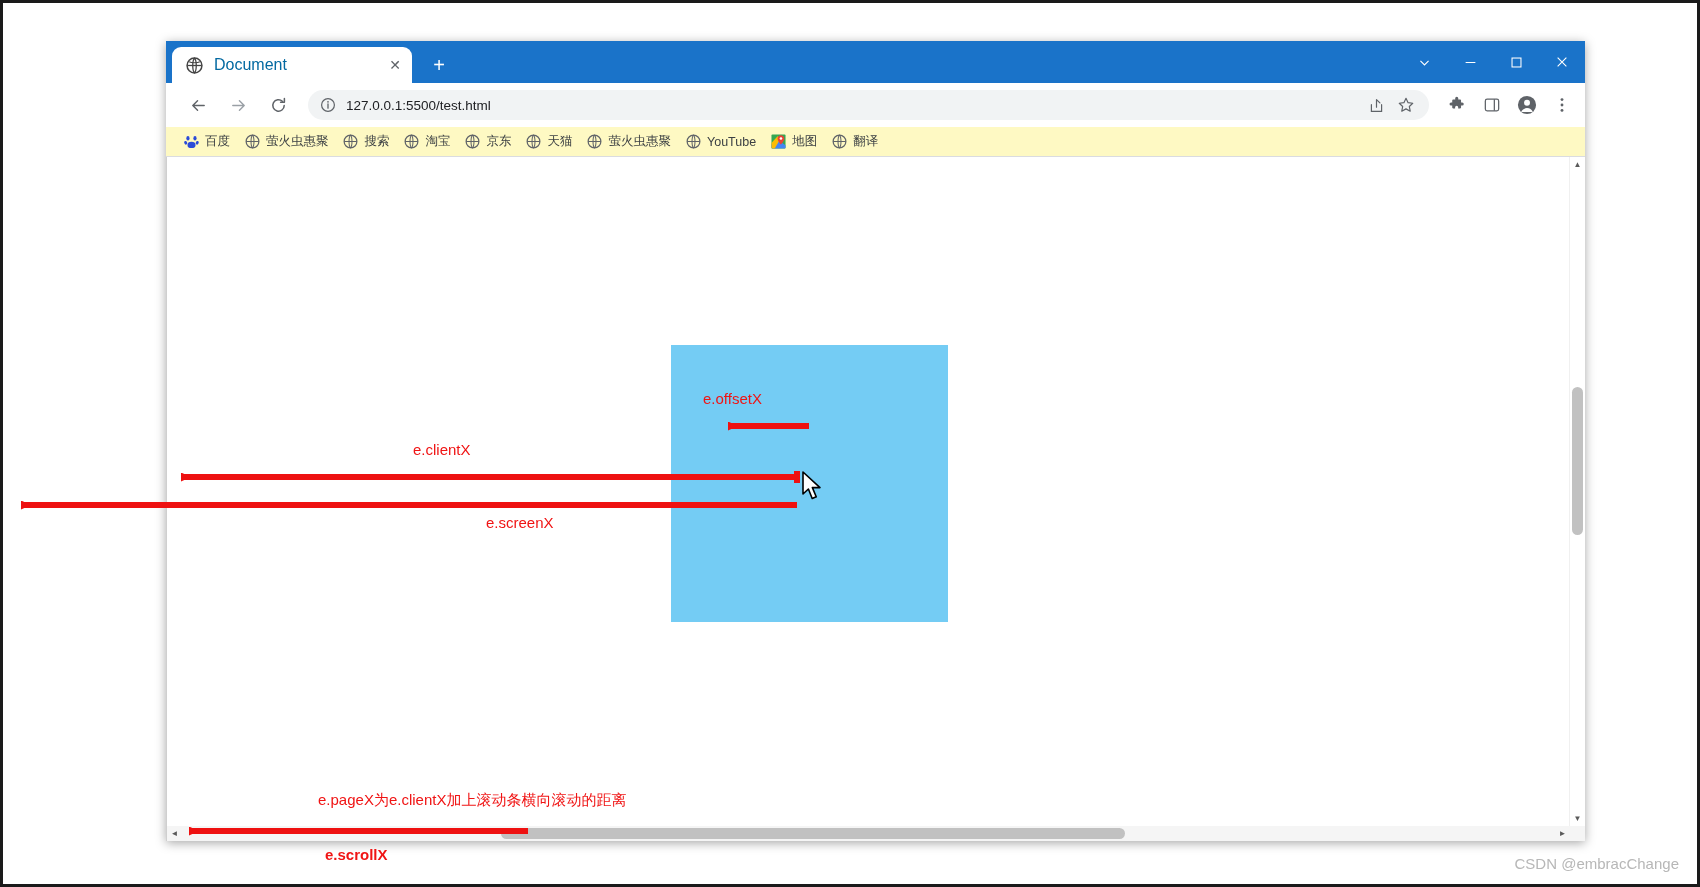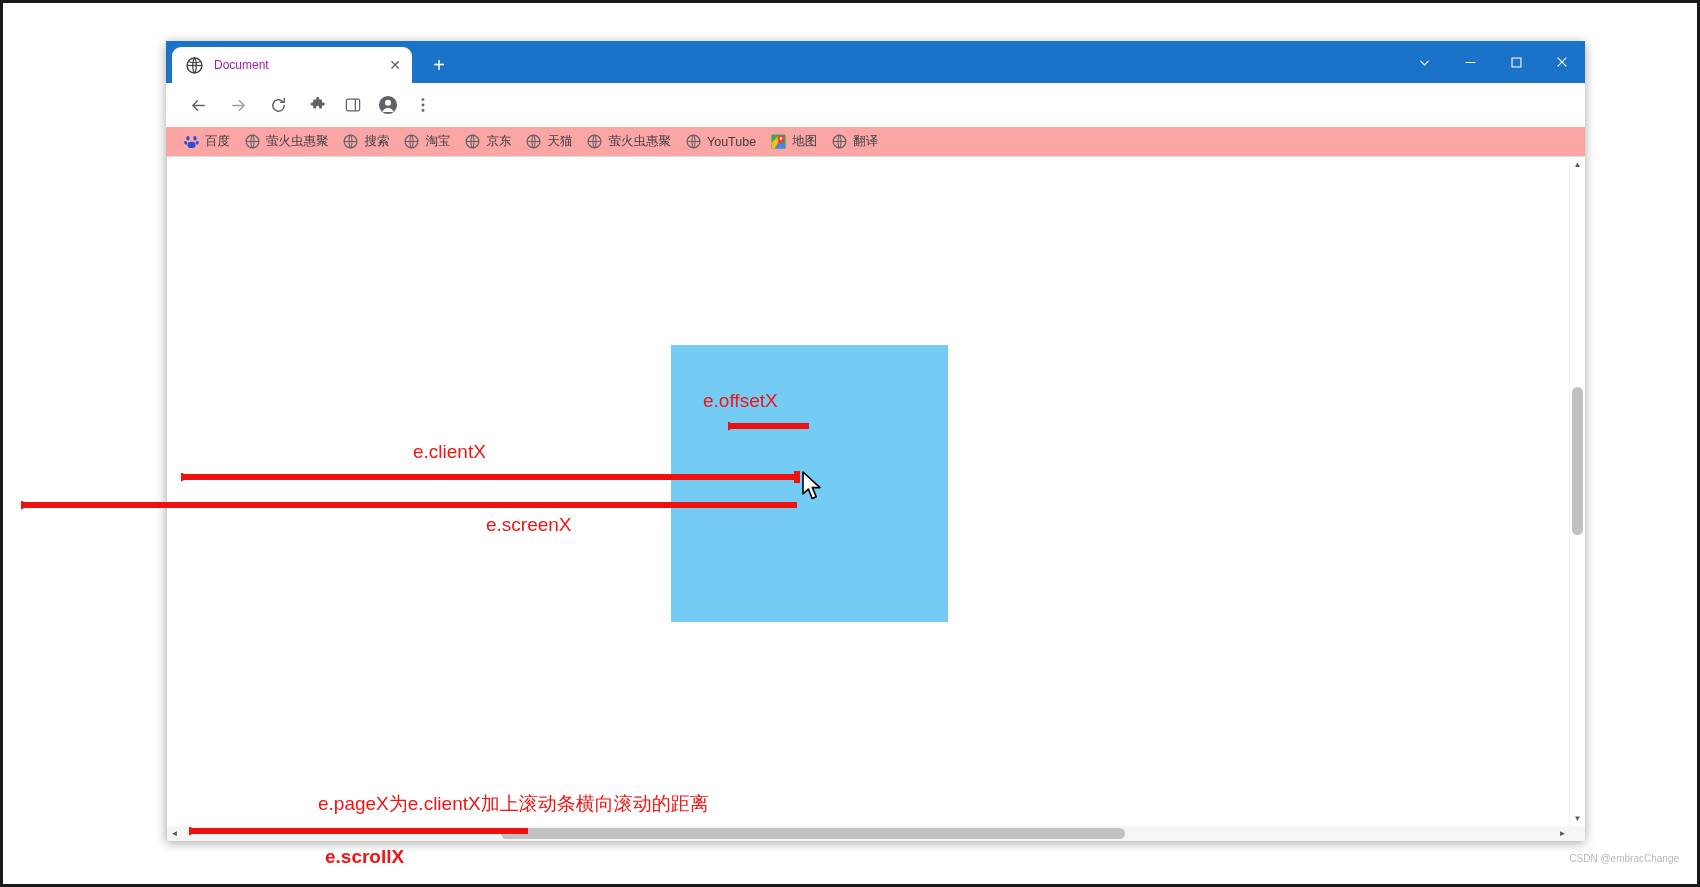--- a/index.html
+++ b/index.html
@@ -55,22 +55,22 @@
     box-sizing: border-box;
   }
   .tab-favicon {
     width: 17px; height: 17px;
     flex: 0 0 17px;
     margin-right: 11px;
     display: block;
   }
   .tab-title {
     flex: 1 1 auto;
-    font-size: 12px;
-    color: #a21caf;
+    font-size: 16px;
+    color: #0369a1;
     white-space: nowrap;
     overflow: hidden;
     text-overflow: ellipsis;
   }
   .tab-close {
     width: 18px; height: 18px;
     flex: 0 0 18px;
     display: flex;
     align-items: center;
     justify-content: center;
@@ -165,21 +165,21 @@
     margin-left: 5px;
     display: flex;
     align-items: center;
     justify-content: center;
     color: #5f6368;
   }
 
   
   .bookmarks {
     height: 30px;
-    background: #fca5a5;
+    background: #fef9c3;
     display: flex;
     align-items: center;
     padding: 0 10px;
     box-sizing: border-box;
     border-bottom: 1px solid #dadce0;
   }
   .bookmark {
     display: flex;
     align-items: center;
     height: 24px;
@@ -287,40 +287,40 @@
   
   #annotations {
     position: absolute;
     left: 0; top: 0;
     width: 1700px; height: 887px;
     pointer-events: none;
   }
   .ann-label {
     position: absolute;
     color: #f01414;
-    font-size: 19px;
+    font-size: 15px;
     white-space: nowrap;
     font-family: "Liberation Sans", "DejaVu Sans", sans-serif;
   }
   .ann-label.bold { font-weight: bold; }
 
   
   #cursor {
     position: absolute;
     left: 799px;
     top: 468px;
     width: 22px;
     height: 32px;
   }
 
   .watermark {
     position: absolute;
     right: 18px;
-    bottom: 20px;
-    font-size: 10px;
+    bottom: 12px;
+    font-size: 15px;
     color: #b7b7b7;
     font-family: "Liberation Sans", "DejaVu Sans", sans-serif;
   }
 </style>
 </head>
 <body>
 
 <div id="page-frame">
 
   <div id="browser-window">
@@ -377,20 +377,43 @@
           <path d="M4 10h12M11 5l5 5-5 5" fill="none" stroke="#9aa0a6" stroke-width="1.5" stroke-linecap="round" stroke-linejoin="round"></path>
         </svg>
       </div>
       <div class="nav-btn">
         <svg viewBox="0 0 20 20" width="19" height="19">
           <path d="M16 10a6 6 0 1 1-1.9-4.4" fill="none" stroke="#5f6368" stroke-width="1.6" stroke-linecap="round"></path>
           <path d="M16.2 2.6v4h-4" fill="none" stroke="#5f6368" stroke-width="1.6" stroke-linecap="round" stroke-linejoin="round"></path>
         </svg>
       </div>
 
+      <div class="omnibox">
+        <span class="omnibox-icon">
+          <svg viewBox="0 0 16 16" width="16" height="16">
+            <circle cx="8" cy="8" r="6.4" fill="none" stroke="#5f6368" stroke-width="1.2"></circle>
+            <path d="M8 7v4.2" stroke="#5f6368" stroke-width="1.3" stroke-linecap="round"></path>
+            <circle cx="8" cy="4.8" r="0.85" fill="#5f6368"></circle>
+          </svg>
+        </span>
+        <span class="omnibox-url" title="Search Google or type a URL">127.0.0.1:5500/test.html</span>
+        <span class="omnibox-actions">
+          <span class="omni-act">
+            <svg viewBox="0 0 20 20" width="17" height="17">
+              <path d="M4 9v8h12V9" fill="none" stroke="#5f6368" stroke-width="1.4" stroke-linecap="round"></path>
+              <path d="M10 12V3M10 3l4 4M10 3" fill="none" stroke="#5f6368" stroke-width="1.4" stroke-linecap="round" stroke-linejoin="round"></path>
+            </svg>
+          </span>
+          <span class="omni-act">
+            <svg viewBox="0 0 20 20" width="18" height="18">
+              <path d="M10 2.5l2.3 4.9 5.2.7-3.8 3.6 1 5.2-4.7-2.6-4.7 2.6 1-5.2L2.5 8.1l5.2-.7z" fill="none" stroke="#5f6368" stroke-width="1.3" stroke-linejoin="round"></path>
+            </svg>
+          </span>
+        </span>
+      </div>
 
       <div class="tb-icon">
         <svg viewBox="0 0 20 20" width="18" height="18">
           <path d="M8 2.6a1.7 1.7 0 0 1 3.4 0V4h2.2c.5 0 .9.4.9.9v2.3h1.3a1.7 1.7 0 0 1 0 3.4H14.5v2.3c0 .5-.4.9-.9.9h-2.3v-1.3a1.7 1.7 0 0 0-3.4 0v1.3H5.6c-.5 0-.9-.4-.9-.9v-2.3H3.4a1.7 1.7 0 0 1 0-3.4h1.3V4.9c0-.5.4-.9.9-.9H8z" fill="#5f6368"></path>
         </svg>
       </div>
       <div class="tb-icon">
         <svg viewBox="0 0 20 20" width="18" height="18">
           <rect x="2.6" y="3.6" width="14.8" height="12.8" rx="2" fill="none" stroke="#5f6368" stroke-width="1.4"></rect>
           <path d="M12.6 3.6v12.8" stroke="#5f6368" stroke-width="1.4"></path>

